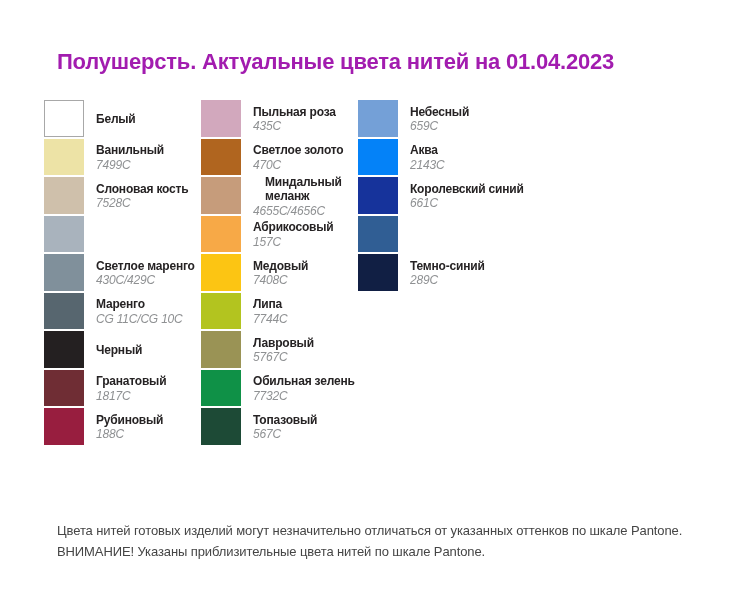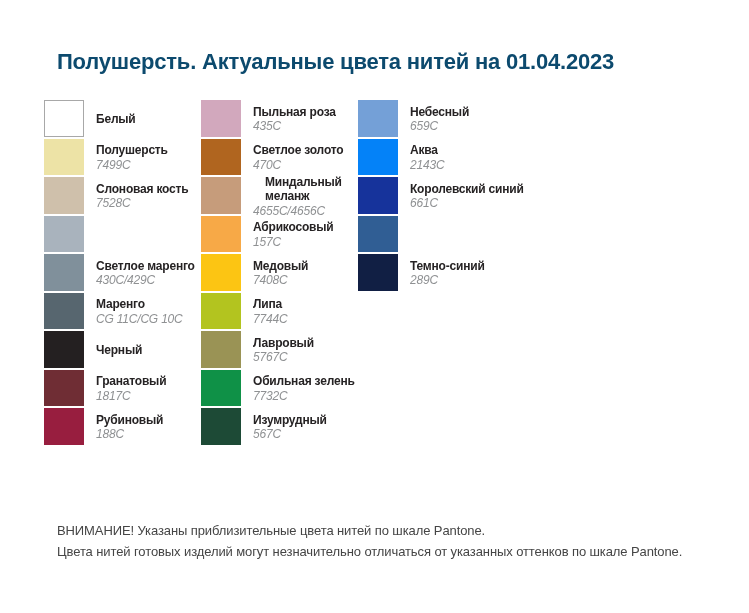--- a/index.html
+++ b/index.html
@@ -10,21 +10,21 @@
     font-family: "Liberation Sans", sans-serif;
     position: relative;
   }
   .title {
     position: absolute;
     left: 57px; top: 49px;
     margin: 0;
     font-size: 22px;
     font-weight: 700;
     letter-spacing: -0.2px;
-    color: #0c4a6e;
+    color: #a21caf;
     white-space: nowrap;
   }
   .board {
     position: absolute;
     left: 44px; top: 100px;
     display: flex;
   }
   .col {
     width: 157px;
     display: flex;
@@ -94,21 +94,21 @@
     <span class="swatch bordered" style="background: rgb(255, 255, 255);"></span>
     <span class="txt">
       <span class="name">Белый</span>
 
     </span>
   </div>
 
   <div class="row">
     <span class="swatch" style="background: rgb(237, 227, 166);"></span>
     <span class="txt">
-      <span class="name">Полушерсть</span>
+      <span class="name">Ванильный</span>
       <span class="code">7499C</span>
     </span>
   </div>
 
   <div class="row">
     <span class="swatch" style="background: rgb(207, 192, 171);"></span>
     <span class="txt">
       <span class="name">Слоновая кость</span>
       <span class="code">7528C</span>
     </span>
@@ -221,21 +221,21 @@
     <span class="swatch" style="background: rgb(15, 145, 71);"></span>
     <span class="txt">
       <span class="name">Обильная зелень</span>
       <span class="code">7732C</span>
     </span>
   </div>
 
   <div class="row">
     <span class="swatch" style="background: rgb(29, 74, 54);"></span>
     <span class="txt">
-      <span class="name">Изумрудный</span>
+      <span class="name">Топазовый</span>
       <span class="code">567C</span>
     </span>
   </div>
 </div>
   <div class="col">
   <div class="row">
     <span class="swatch" style="background: rgb(116, 160, 215);"></span>
     <span class="txt">
       <span class="name">Небесный</span>
       <span class="code">659C</span>
@@ -266,15 +266,15 @@
     <span class="swatch" style="background: rgb(17, 31, 68);"></span>
     <span class="txt">
       <span class="name">Темно-синий</span>
       <span class="code">289C</span>
     </span>
   </div>
 </div>
 </div>
 
 <div class="footer">
+  <p>Цвета нитей готовых изделий могут незначительно отличаться от указанных оттенков по шкале Pantone.</p>
   <p>ВНИМАНИЕ! Указаны приблизительные цвета нитей по шкале Pantone.</p>
-  <p>Цвета нитей готовых изделий могут незначительно отличаться от указанных оттенков по шкале Pantone.</p>
 </div>
 
 </body></html>

